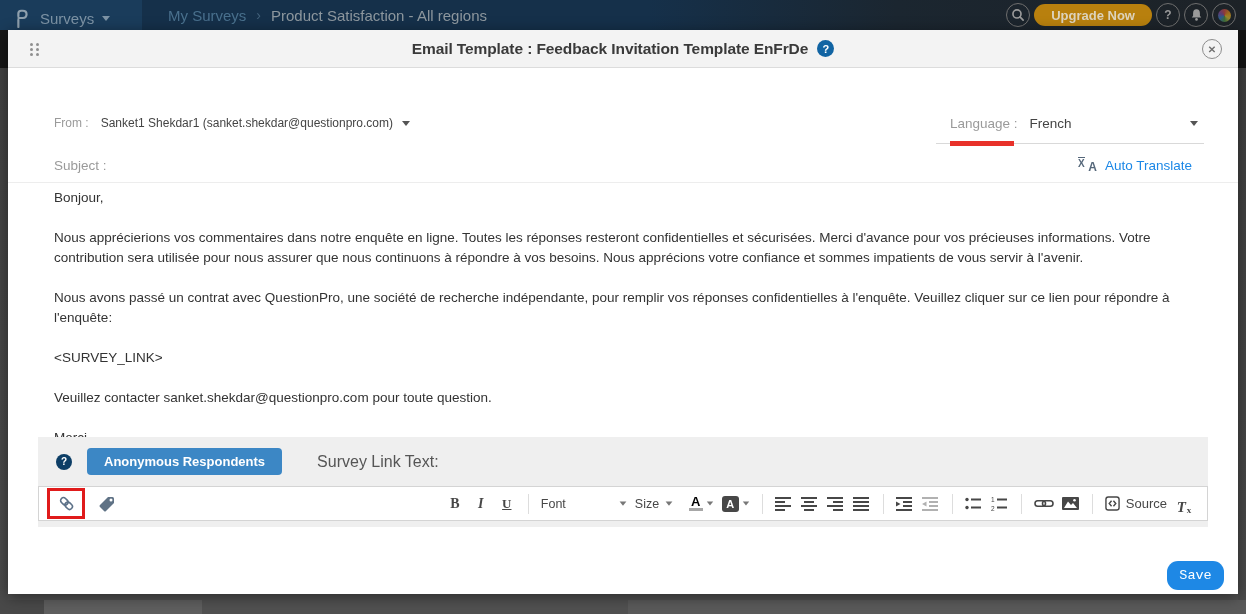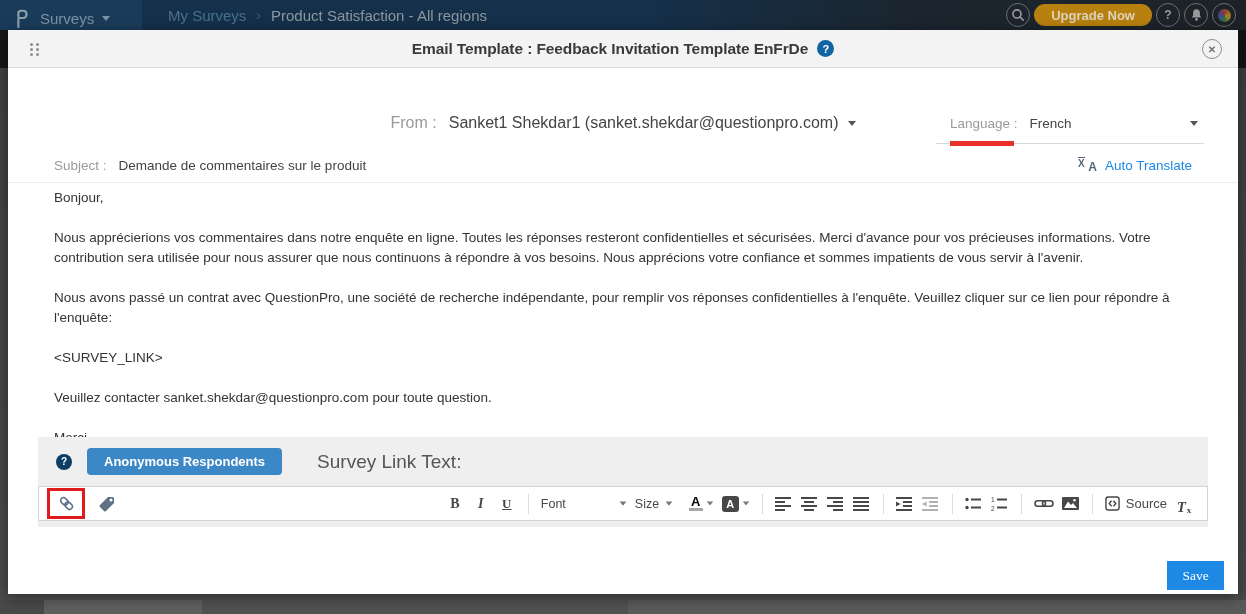--- a/index.html
+++ b/index.html
@@ -46,21 +46,21 @@
   .modal-title { font-size:15.5px; font-weight:700; color:#3a3a3a; letter-spacing:-.1px; display:flex; align-items:center; gap:9px; }
   .help-badge { width:17px; height:17px; border-radius:50%; background:#1164a3; color:#fff;
     font-size:11px; font-weight:700; display:flex; align-items:center; justify-content:center; }
   .close-btn { position:absolute; right:16px; top:9px; width:20px; height:20px; border:1.6px solid #8d8d8d;
     border-radius:50%; color:#707070; display:flex; align-items:center; justify-content:center; }
   .close-btn::before { content:"\2715"; font-size:10px; font-weight:700; }
 
   .caret { width:0; height:0; border-left:4px solid transparent; border-right:4px solid transparent;
     border-top:5px solid #555; display:inline-block; }
 
-  .row-from { position:absolute; top:76px; left:46px; right:46px; height:34px; display:flex; align-items:center; font-size:16px;justify-content:center; }
+  .row-from { position:absolute; top:76px; left:46px; right:46px; height:34px; display:flex; align-items:center; font-size:12px; }
   .field-label { color:#9a9a9a; margin-right:12px; }
   .field-value { color:#444; }
   .row-from .caret { margin-left:9px; }
 
   .lang-group { position:absolute; top:74px; left:928px; width:268px; height:40px;
     border-bottom:1px solid #d9d9d9; display:flex; align-items:center; font-size:13.5px; }
   .lang-group .field-label { margin-left:14px; margin-right:0; }
   .lang-underline { position:absolute; left:14px; bottom:-3px; width:64px; height:5px; background:#e8312a; }
   .lang-value { color:#444; margin-left:12px; }
   .lang-group .caret { position:absolute; right:6px; }
@@ -77,21 +77,21 @@
   .email-body p { margin:0 0 20px; }
   .email-body p:first-child { margin-top:5px; }
 
   
   .panel { position:absolute; left:30px; top:407px; width:1170px; height:90px; background:#efefef; }
   .panel-row1 { position:absolute; top:0; left:0; right:0; height:49px; display:flex; align-items:center; padding-left:18px; }
   .mini-help { width:16px; height:16px; border-radius:50%; background:#0d3e66; color:#fff; font-size:10px;
     font-weight:700; display:flex; align-items:center; justify-content:center; margin-right:15px; flex:none; }
   .resp-btn { background:#3c87c5; color:#fff; font-size:13px; font-weight:700; border:none; border-radius:4px;
     height:27px; padding:0 17px; margin-right:15px; display:flex; align-items:center; }
-  .sl-label { color:#555; font-size:19px; margin:0 21px 0 20px; }
+  .sl-label { color:#555; font-size:16px; margin:0 21px 0 20px; }
   .sl-input { width:446px; height:30px; background:#e2e2e2; border:none; color:#555; font-size:13.5px;
     padding:0 12px; font-family:"Liberation Sans",sans-serif; outline:none; }
 
   .panel-toolbar { position:absolute; left:0; right:0; top:49px; height:35px; background:#fff;
     border:1px solid #d4d4d4; display:flex; align-items:center; }
   .redbox { margin-left:8px; width:38px; height:31px; border:3px solid #e01b1b;
     display:flex; align-items:center; justify-content:center; flex:none; }
   .tag-wrap { margin-left:13px; display:flex; }
   .tb-right { margin-left:auto; display:flex; align-items:center; gap:8px; padding-right:14px; }
   .tb { display:flex; align-items:center; justify-content:center; height:24px; min-width:18px; color:#474747; }
@@ -108,21 +108,21 @@
   .color-a .bar { width:14px; height:3px; background:#a7a7a7; margin-top:1px; }
   .bg-a { width:17px; height:16px; background:#474747; border-radius:3px; color:#fff; font-size:11px;
     font-weight:700; display:flex; align-items:center; justify-content:center; }
   .pair { display:flex; align-items:center; gap:3px; }
   .disabled { opacity:.42; }
   .src { display:flex; align-items:center; gap:6px; font-size:13px; color:#474747; }
   .glyph-tx { font:italic 700 15px "Liberation Serif",serif; display:flex; align-items:flex-end; }
   .glyph-tx .sub { font-size:9px; font-style:normal; margin:0 0 1px 1px; }
 
   .save-btn { position:absolute; left:1159px; top:531px; width:57px; height:29px; background:#1e88e5;
-    border:none; border-radius:0; color:#fff; font-size:13.5px; font-family:Liberation Serif, serif;
+    border:none; border-radius:11px; color:#fff; font-size:13.5px; font-family:Liberation Mono, monospace;
     display:flex; align-items:center; justify-content:center; }
 
   svg { display:block; }
 </style>
 </head>
 <body>
 
 <div class="topbar">
   <div class="surveys-box">
     <svg width="16" height="20" viewBox="0 0 16 22">
@@ -193,21 +193,20 @@
 
   <div class="lang-group">
     <span class="field-label">Language :</span>
     <span class="lang-underline"></span>
     <span class="lang-value">French</span>
     <span class="caret"></span>
   </div>
 
   <div class="row-subject">
     <span class="field-label">Subject :</span>
-    <span class="field-value">Demande de commentaires sur le produit</span>
     <span class="auto-translate">
       <span class="tr-ic">
           <span class="tr-x">X</span>
           <span class="tr-a">A</span>
         </span>
       <span>Auto Translate</span>
     </span>
   </div>
 
   <div class="body-divider"></div>

